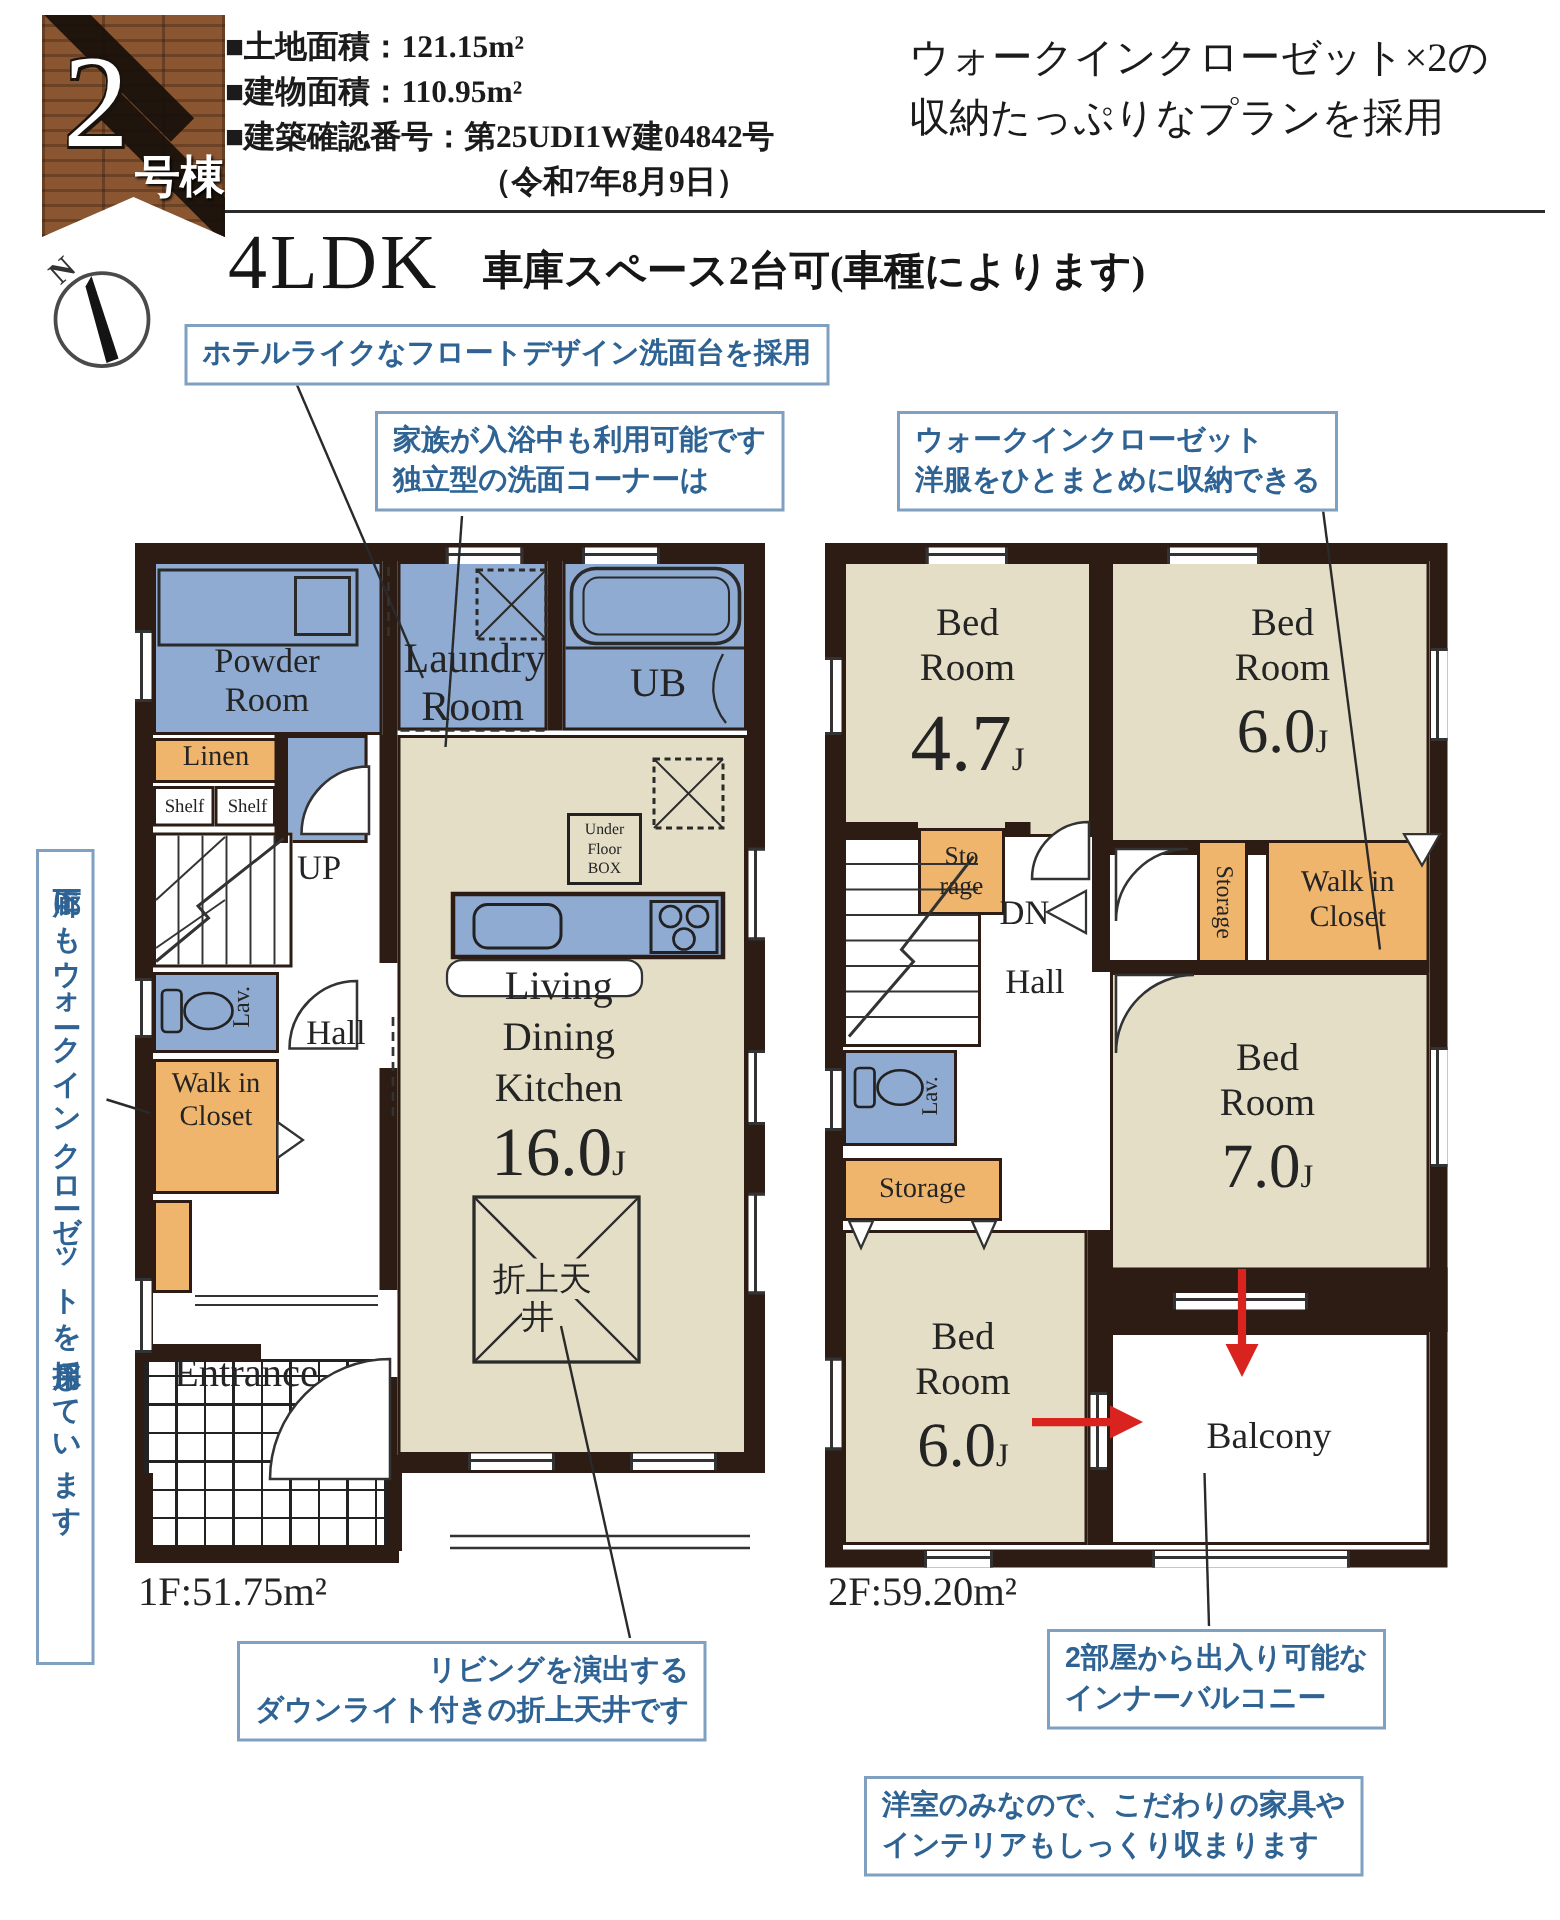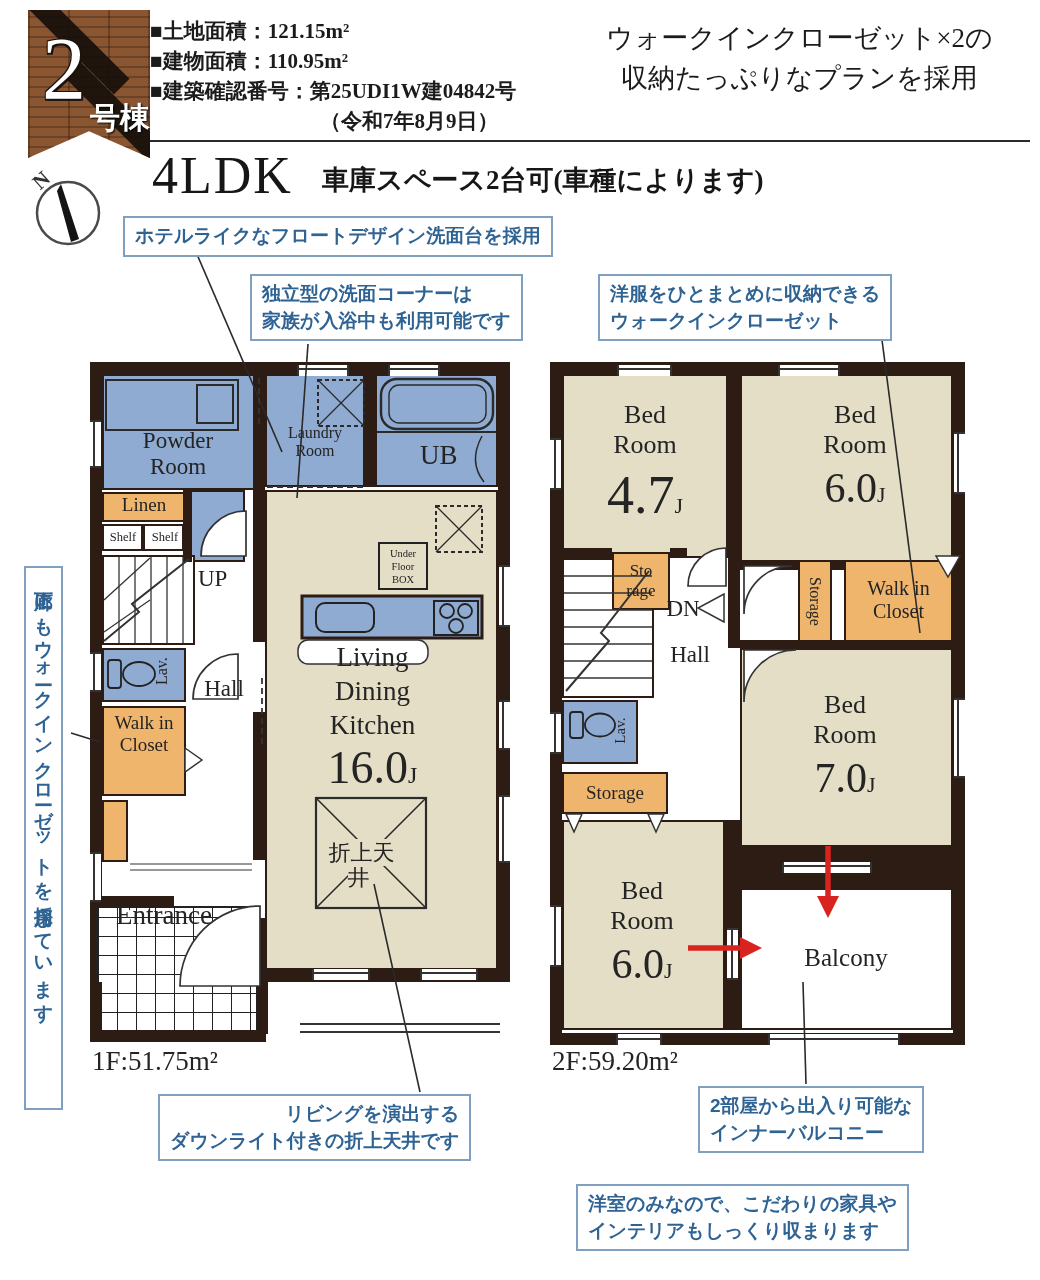--- a/index.html
+++ b/index.html
@@ -47,42 +47,42 @@
        text-shadow:1px 1px 2px #000;">号棟</div>
 </div>
 
 <div class="abs serif" style="left:150px;top:16px;font-size:21px;font-weight:bold;color:#1b1b1b;line-height:30px;z-index:8;">
   <div>■土地面積：121.15m²</div>
   <div>■建物面積：110.95m²</div>
   <div>■建築確認番号：第25UDI1W建04842号</div>
   <div style="padding-left:170px;">（令和7年8月9日）</div>
 </div>
 
-<div class="abs serif" style="left:606px;top:18px;font-size:27px;color:#1b1b1b;line-height:40px;z-index:8;text-align:center;">
+<div class="abs serif" style="left:606px;top:18px;font-size:27px;color:#1b1b1b;line-height:40px;z-index:8;">
   <div>ウォークインクローゼット×2の</div>
   <div>収納たっぷりなプランを採用</div>
 </div>
 
 <div class="abs" style="left:150px;top:140px;width:880px;height:2px;background:#2b2b2b;z-index:8;"></div>
 
 <div class="abs serif" style="left:152px;top:146px;font-size:52px;letter-spacing:2px;color:#161616;z-index:8;">4LDK</div>
 <div class="abs serif" style="left:322px;top:162px;font-size:27px;font-weight:bold;color:#161616;z-index:8;">車庫スペース2台可(車種によります)</div>
 
 <div class="abs serif" style="left:34px;top:168px;font-size:21px;font-weight:bold;color:#333;transform:rotate(-42deg);z-index:8;">N</div>
 
 <div class="callout" style="left:123px;top:216px;">
   <div>ホテルライクなフロートデザイン洗面台を採用</div>
 </div>
 <div class="callout" style="left:250px;top:274px;">
+  <div>家族が入浴中も利用可能です</div>
   <div>独立型の洗面コーナーは</div>
-  <div>家族が入浴中も利用可能です</div>
 </div>
 <div class="callout" style="left:598px;top:274px;">
+  <div>ウォークインクローゼット</div>
   <div>洋服をひとまとめに収納できる</div>
-  <div>ウォークインクローゼット</div>
 </div>
 <div class="callout" style="left:24px;top:566px;height:524px;writing-mode:vertical-rl;text-orientation:upright;
      letter-spacing:2px;padding:8px 4px;">
   <div>廊下にもウォークインクローゼットを採用しています</div>
 </div>
 <div class="callout" style="left:158px;top:1094px;text-align:right;">
   <div>リビングを演出する</div>
   <div>ダウンライト付きの折上天井です</div>
 </div>
 <div class="callout" style="left:698px;top:1086px;">
@@ -293,21 +293,21 @@
   </g>
   <g stroke="#d8231f" fill="#d8231f">
     <line x1="688" y1="948" x2="742" y2="948" stroke-width="5.5"></line>
     <polygon points="740,937 740,959 762,948" stroke="none"></polygon>
   </g>
 </svg>
 
 <div class="lbl" style="left:112px;top:428px;width:132px;font-size:23px;">
   <span style="display:inline-block;width:110px;">Powder Room</span>
 </div>
-<div class="lbl" style="left:267px;top:424px;width:96px;font-size:16px;">
+<div class="lbl" style="left:267px;top:424px;width:96px;font-size:28px;">
   <span style="display:inline-block;width:92px;">Laundry Room</span>
 </div>
 <div class="lbl" style="left:420px;top:440px;font-size:27px;">UB</div>
 <div class="lbl" style="left:104px;top:494px;width:80px;font-size:19px;">Linen</div>
 <div class="lbl" style="left:104px;top:530px;width:38px;font-size:12.5px;">Shelf</div>
 <div class="lbl" style="left:146px;top:530px;width:38px;font-size:12.5px;">Shelf</div>
 <div class="lbl" style="left:198px;top:566px;font-size:23px;">UP</div>
 <div class="lbl" style="left:196px;top:676px;width:56px;font-size:23px;">Hall</div>
 <div class="lbl" style="left:148px;top:662px;font-size:16px;transform:rotate(-90deg);">Lav.</div>
 <div class="lbl" style="left:104px;top:712px;width:80px;font-size:19px;">

